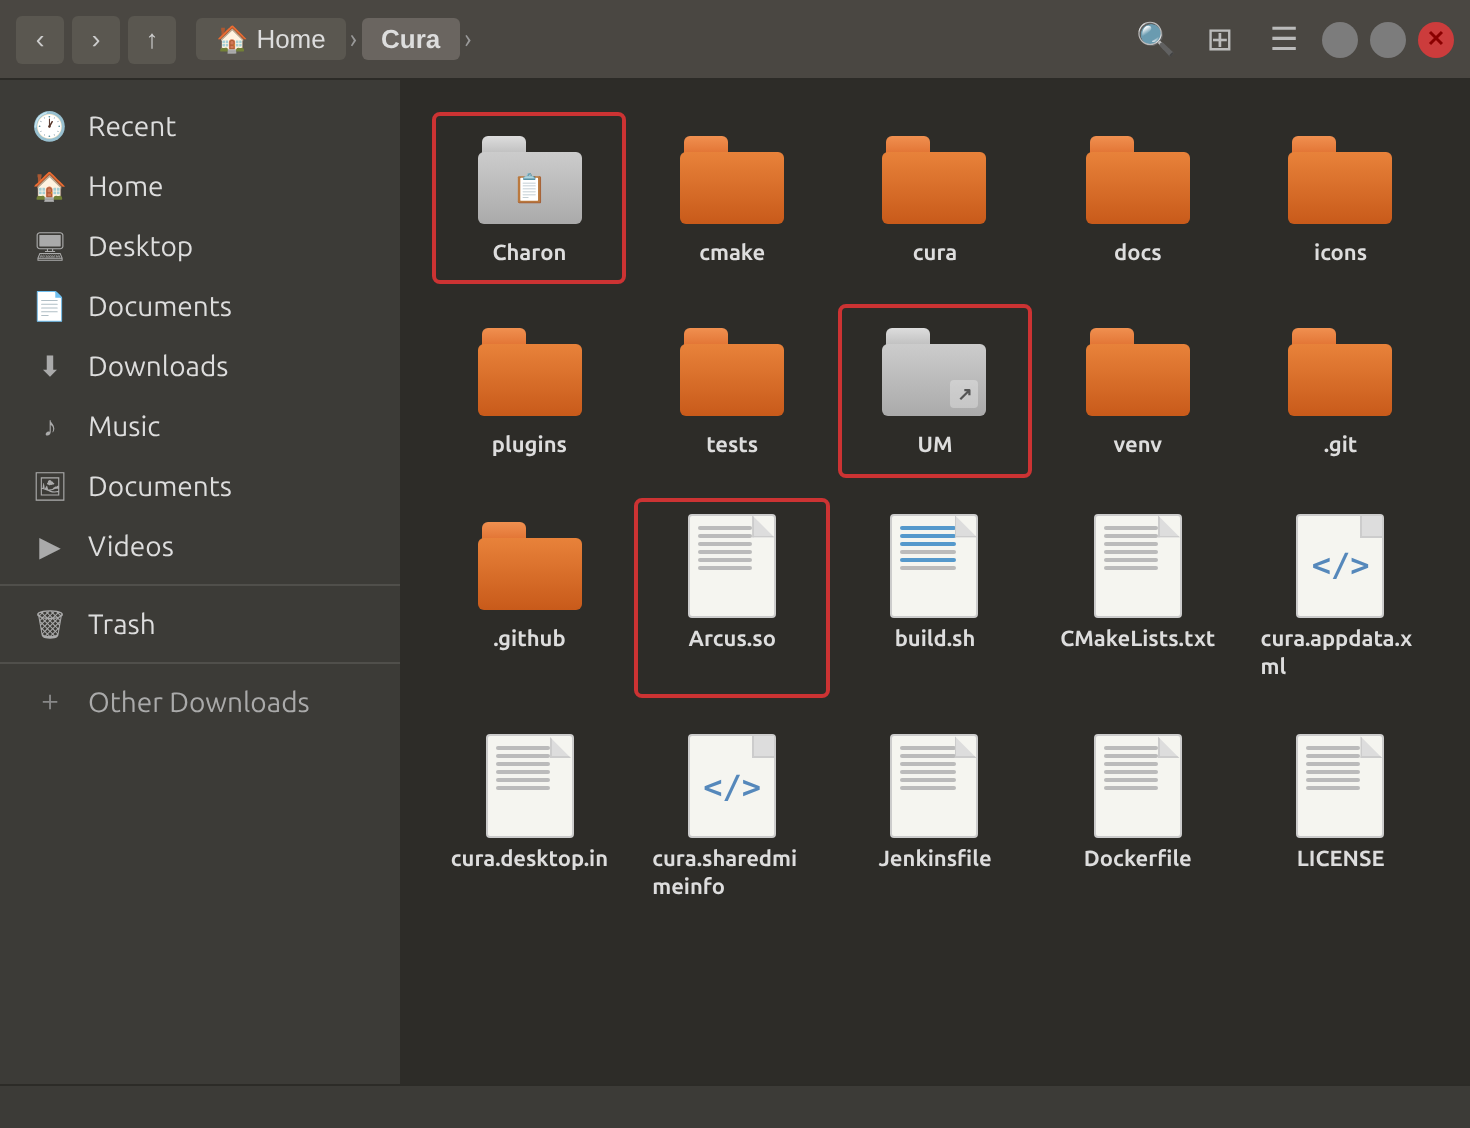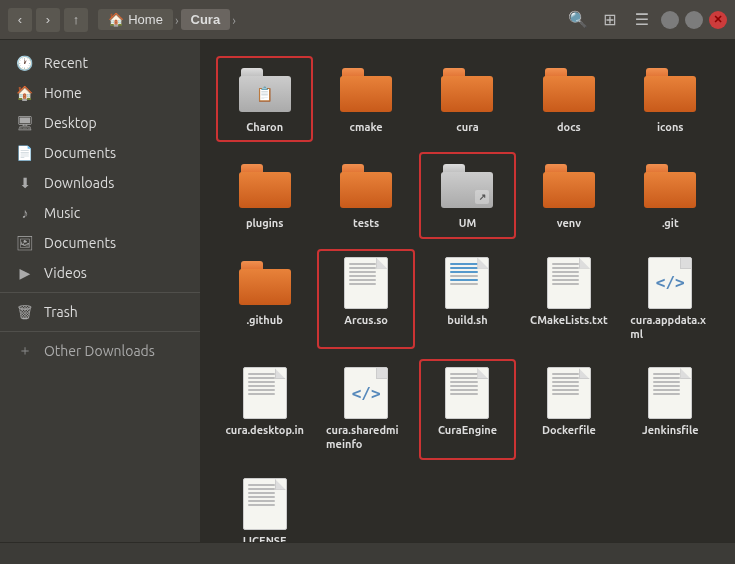--- a/index.html
+++ b/index.html
@@ -586,60 +586,47 @@
       <div class="file-item">
         <div class="file-icon">
           <div class="codefile-icon">
             <span class="code-bracket">&lt;/&gt;</span>
           </div>
         </div>
         <span class="file-name">cura.sharedmimeinfo</span>
       </div>
 
 
-      <div class="file-item selected">
+
+      <div class="file-item">
         <div class="file-icon">
           <div class="textfile-icon">
             <div class="textfile-line"></div>
             <div class="textfile-line"></div>
             <div class="textfile-line"></div>
             <div class="textfile-line"></div>
             <div class="textfile-line"></div>
             <div class="textfile-line"></div>
           </div>
         </div>
-        <span class="file-name">CuraEngine</span>
+        <span class="file-name">Jenkinsfile</span>
       </div>
 
       <div class="file-item">
         <div class="file-icon">
           <div class="textfile-icon">
             <div class="textfile-line"></div>
             <div class="textfile-line"></div>
             <div class="textfile-line"></div>
             <div class="textfile-line"></div>
             <div class="textfile-line"></div>
             <div class="textfile-line"></div>
           </div>
         </div>
         <span class="file-name">Dockerfile</span>
-      </div>
-
-      <div class="file-item">
-        <div class="file-icon">
-          <div class="textfile-icon">
-            <div class="textfile-line"></div>
-            <div class="textfile-line"></div>
-            <div class="textfile-line"></div>
-            <div class="textfile-line"></div>
-            <div class="textfile-line"></div>
-            <div class="textfile-line"></div>
-          </div>
-        </div>
-        <span class="file-name">Jenkinsfile</span>
       </div>
 
       <div class="file-item">
         <div class="file-icon">
           <div class="textfile-icon">
             <div class="textfile-line"></div>
             <div class="textfile-line"></div>
             <div class="textfile-line"></div>
             <div class="textfile-line"></div>
             <div class="textfile-line"></div>

